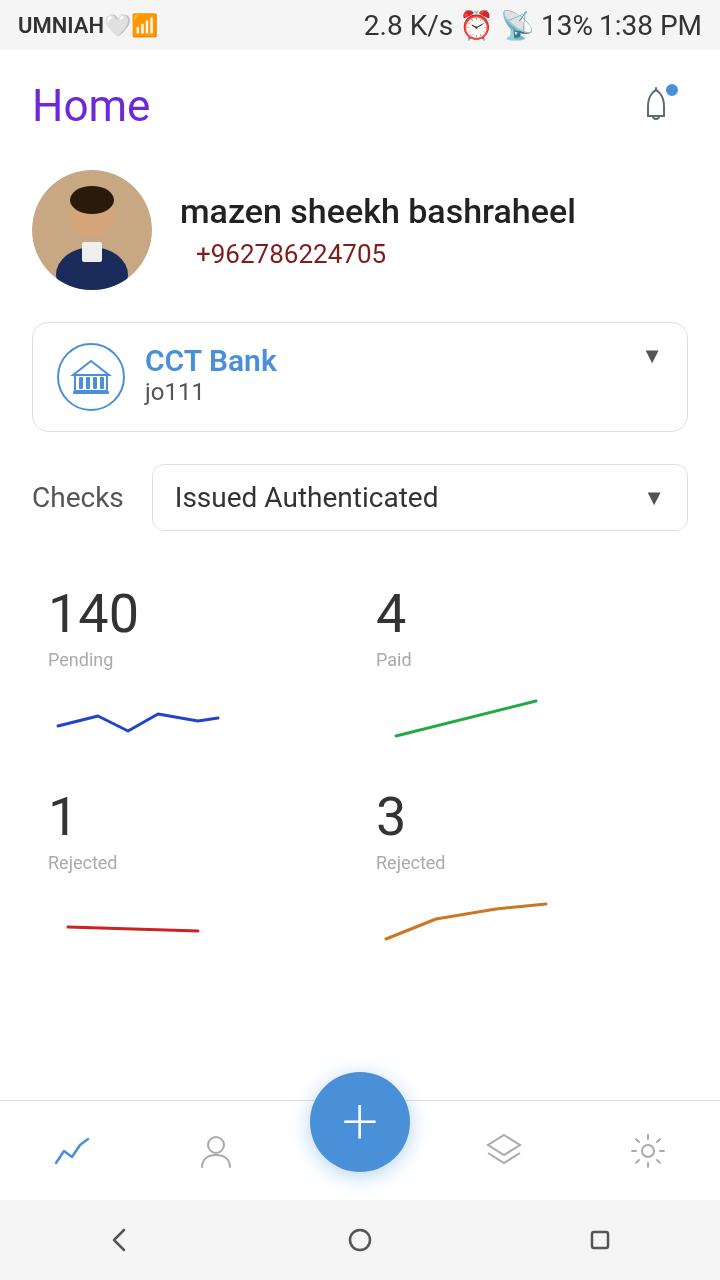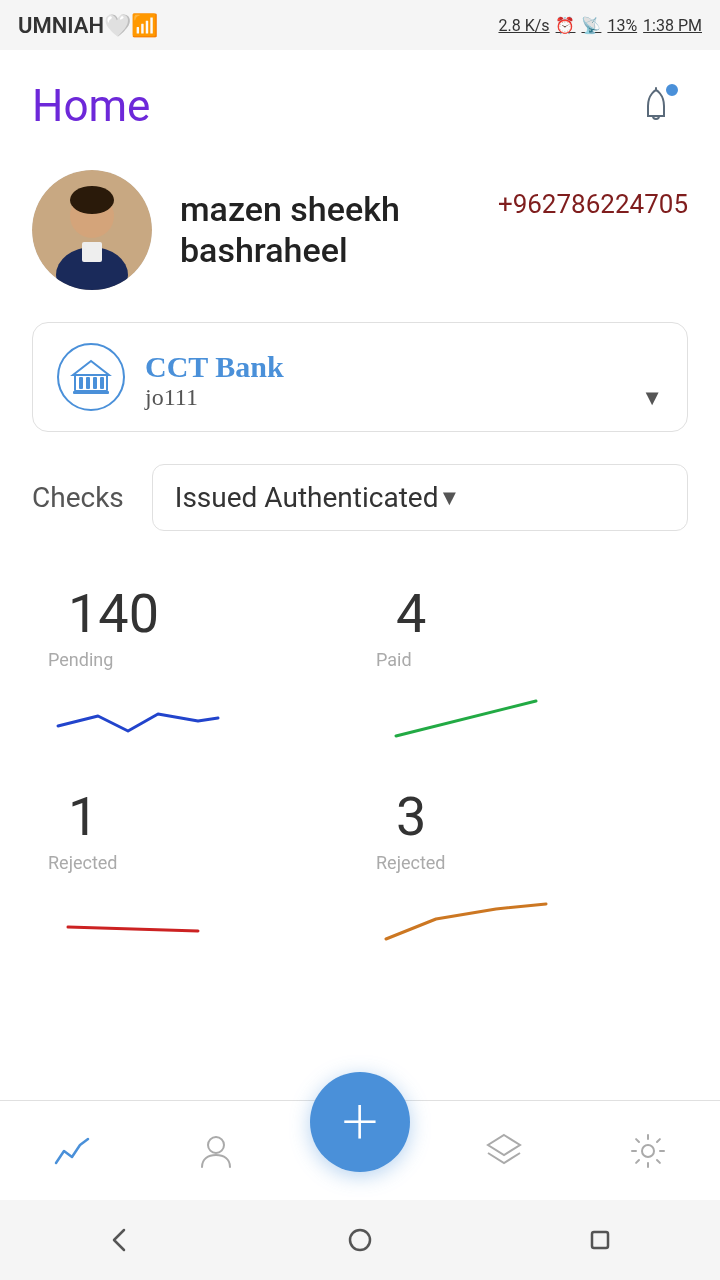--- a/index.html
+++ b/index.html
@@ -18,21 +18,21 @@
       height: 50px;
       background: #f5f5f5;
       display: flex;
       align-items: center;
       justify-content: space-between;
       padding: 0 18px;
       font-size: 22px;
       color: #333;
     }
     .status-left { font-weight: 600; display: flex; align-items: center; gap: 0; }
-    .status-right { display: flex; align-items: center; gap: 6px; font-size: 16px; text-decoration: underline; }
+    .status-right { display: flex; align-items: center; gap: 6px; font-size: 28px; }
 
     
     .app-header {
       display: flex;
       align-items: center;
       justify-content: space-between;
       padding: 24px 32px 16px 32px;
     }
     .app-title {
       font-size: 44px;
@@ -71,44 +71,43 @@
       width: 120px;
       height: 120px;
       border-radius: 50%;
       overflow: hidden;
       background: #ddd;
       flex-shrink: 0;
       display: flex;
       align-items: center;
       justify-content: center;
     }
-    .profile-info { display: flex; gap: 8px; }
+    .profile-info { display: flex; flex-direction: column; gap: 8px; }
     .profile-name {
       font-size: 34px;
       font-weight: 500;
       color: #222;
       line-height: 1.2;
     }
     .profile-phone {
       font-size: 26px;
       color: #7f1d1d;
       margin-left: 16px;
     }
 
     
     .bank-card {
       margin: 8px 32px 28px 32px;
       border: 1.5px solid #e0e0e0;
       border-radius: 16px;
       padding: 20px 24px;
       display: flex;
-      align-items: flex-end;
+      align-items: flex-start;
       gap: 20px;
       cursor: pointer;
-      font-family: Liberation Serif, serif;
     }
     .bank-icon-wrap {
       width: 68px;
       height: 68px;
       border-radius: 50%;
       border: 2px solid #4a90d9;
       display: flex;
       align-items: center;
       justify-content: center;
       flex-shrink: 0;
@@ -140,20 +139,21 @@
       color: #555;
       font-weight: 400;
     }
     .checks-dropdown {
       flex: 1;
       border: 1.5px solid #e0e0e0;
       border-radius: 12px;
       padding: 16px 22px;
       display: flex;
       align-items: center;
+      justify-content: space-between;
       cursor: pointer;
       background: #fff;
     }
     .checks-dropdown-text {
       font-size: 28px;
       color: #333;
     }
     .checks-dropdown-arrow {
       font-size: 22px;
       color: #555;
@@ -167,21 +167,20 @@
       gap: 0;
     }
     .stat-cell {
       padding: 24px 16px 16px 16px;
     }
     .stat-number {
       font-size: 54px;
       font-weight: 400;
       color: #333;
       line-height: 1;
-      margin-left: 20px;
     }
     .stat-label {
       font-size: 18px;
       color: #aaa;
       margin-top: 8px;
       margin-bottom: 16px;
     }
     .mini-chart {
       height: 60px;
       width: 180px;

